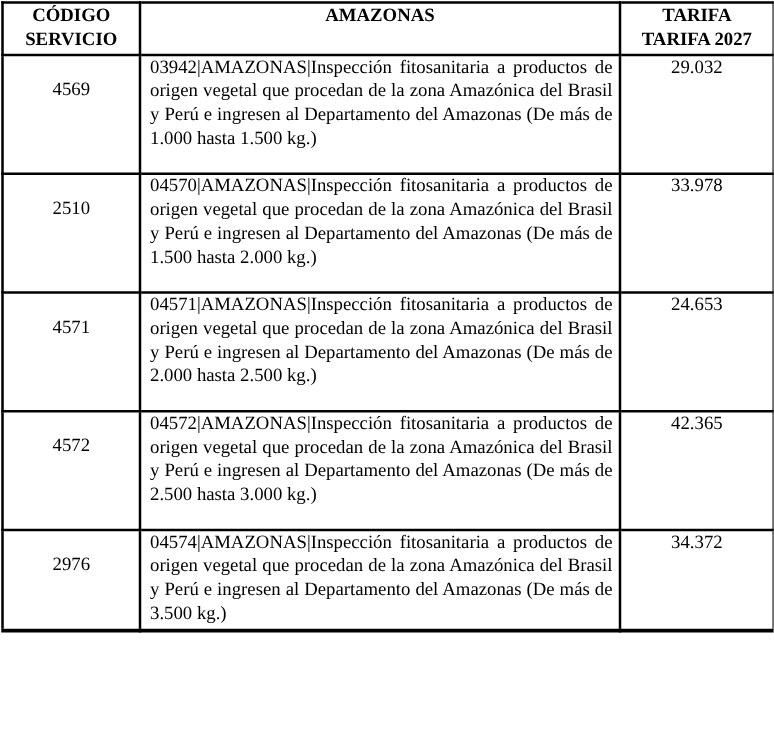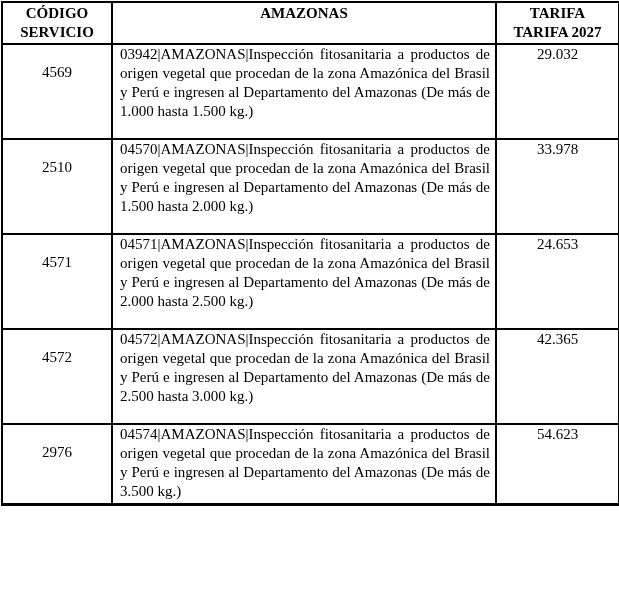--- a/index.html
+++ b/index.html
@@ -95,17 +95,17 @@
         <td class="value">24.653</td>
       </tr>
       <tr>
         <td class="code">4572</td>
         <td class="concept">04572|AMAZONAS|Inspección fitosanitaria a productos de origen vegetal que procedan de la zona Amazónica del Brasil y Perú e ingresen al Departamento del Amazonas (De más de 2.500 hasta 3.000 kg.)</td>
         <td class="value">42.365</td>
       </tr>
       <tr>
         <td class="code">2976</td>
         <td class="concept">04574|AMAZONAS|Inspección fitosanitaria a productos de origen vegetal que procedan de la zona Amazónica del Brasil y Perú e ingresen al Departamento del Amazonas (De más de 3.500 kg.)</td>
-        <td class="value">54.623</td>
+        <td class="value">34.372</td>
       </tr>
     </tbody>
   </table>
 </div>
 
 </body></html>

